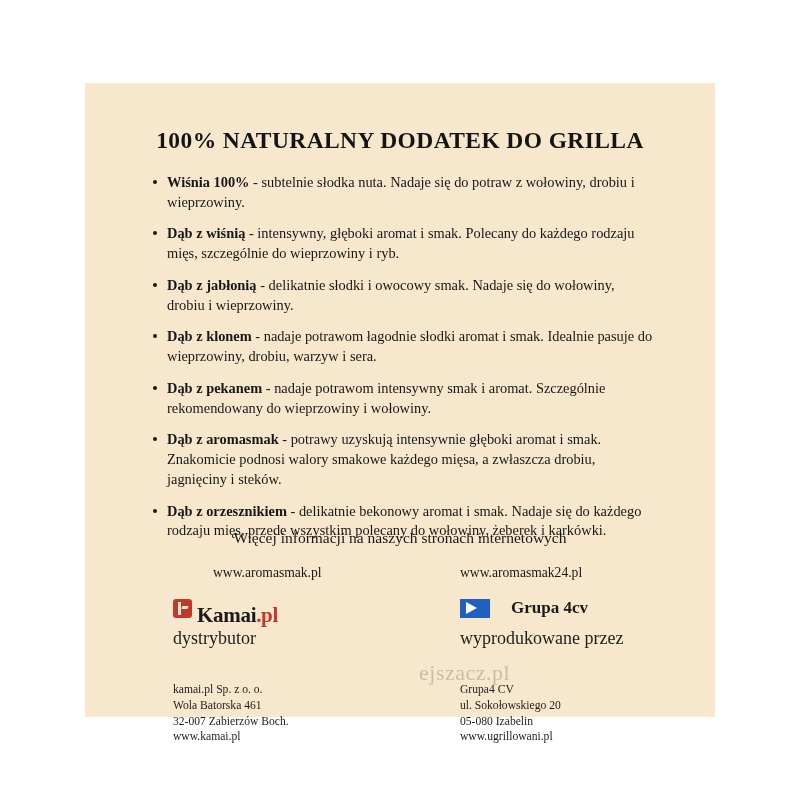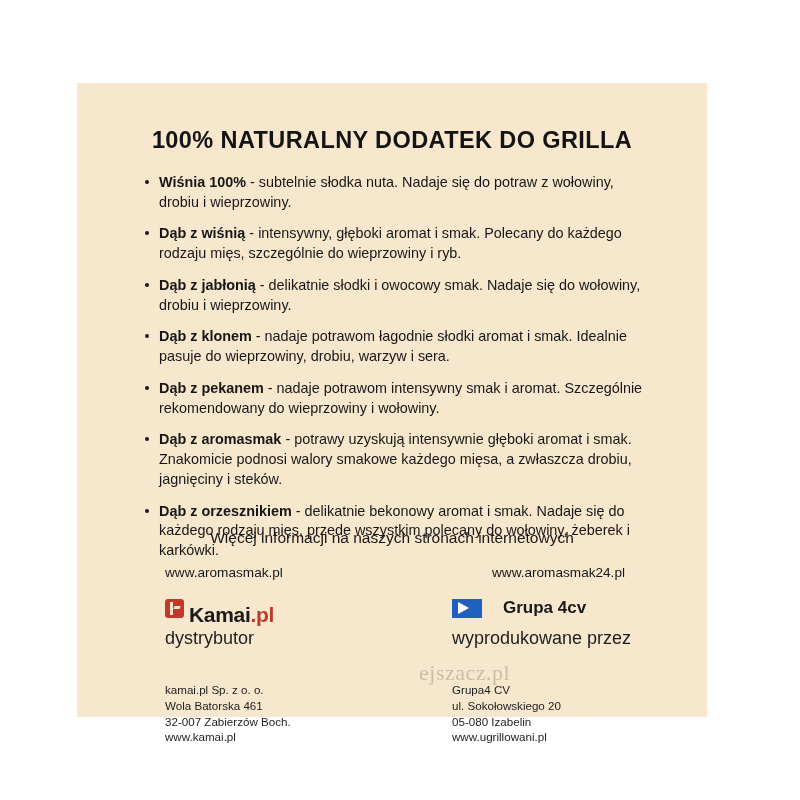--- a/index.html
+++ b/index.html
@@ -14,28 +14,29 @@
     overflow: hidden;
   }
   #page {
     position: relative;
     width: 800px;
     height: 800px;
     background: #ffffff;
   }
   .label-card {
     position: absolute;
-    left: 77px;
+    left: 85px;
     top: 83px;
     width: 630px;
     height: 634px;
     background: #f7e7cd;
     color: #1a1a1a;
     box-sizing: border-box;
     padding: 0;
+    font-family: Liberation Serif, serif;
   }
   .heading {
     position: absolute;
     left: 0;
     top: 44px;
     width: 100%;
     text-align: center;
     font-size: 23.5px;
     font-weight: bold;
     letter-spacing: 0.4px;
@@ -75,21 +76,21 @@
     text-align: center;
     font-size: 15.5px;
     color: #171717;
   }
   .sites {
     position: absolute;
     left: 0;
     top: 482px;
     width: 100%;
     display: flex;
-    justify-content: space-between;
+    justify-content: center;
   }
   .site-left, .site-right {
     font-size: 13.6px;
     color: #171717;
   }
   .site-left { width: 275px; text-align: left; padding-left: 88px; box-sizing: border-box;}
   .site-right { width: 275px; text-align: left; padding-left: 60px; box-sizing: border-box;}
 
   .footer {
     position: absolute;

